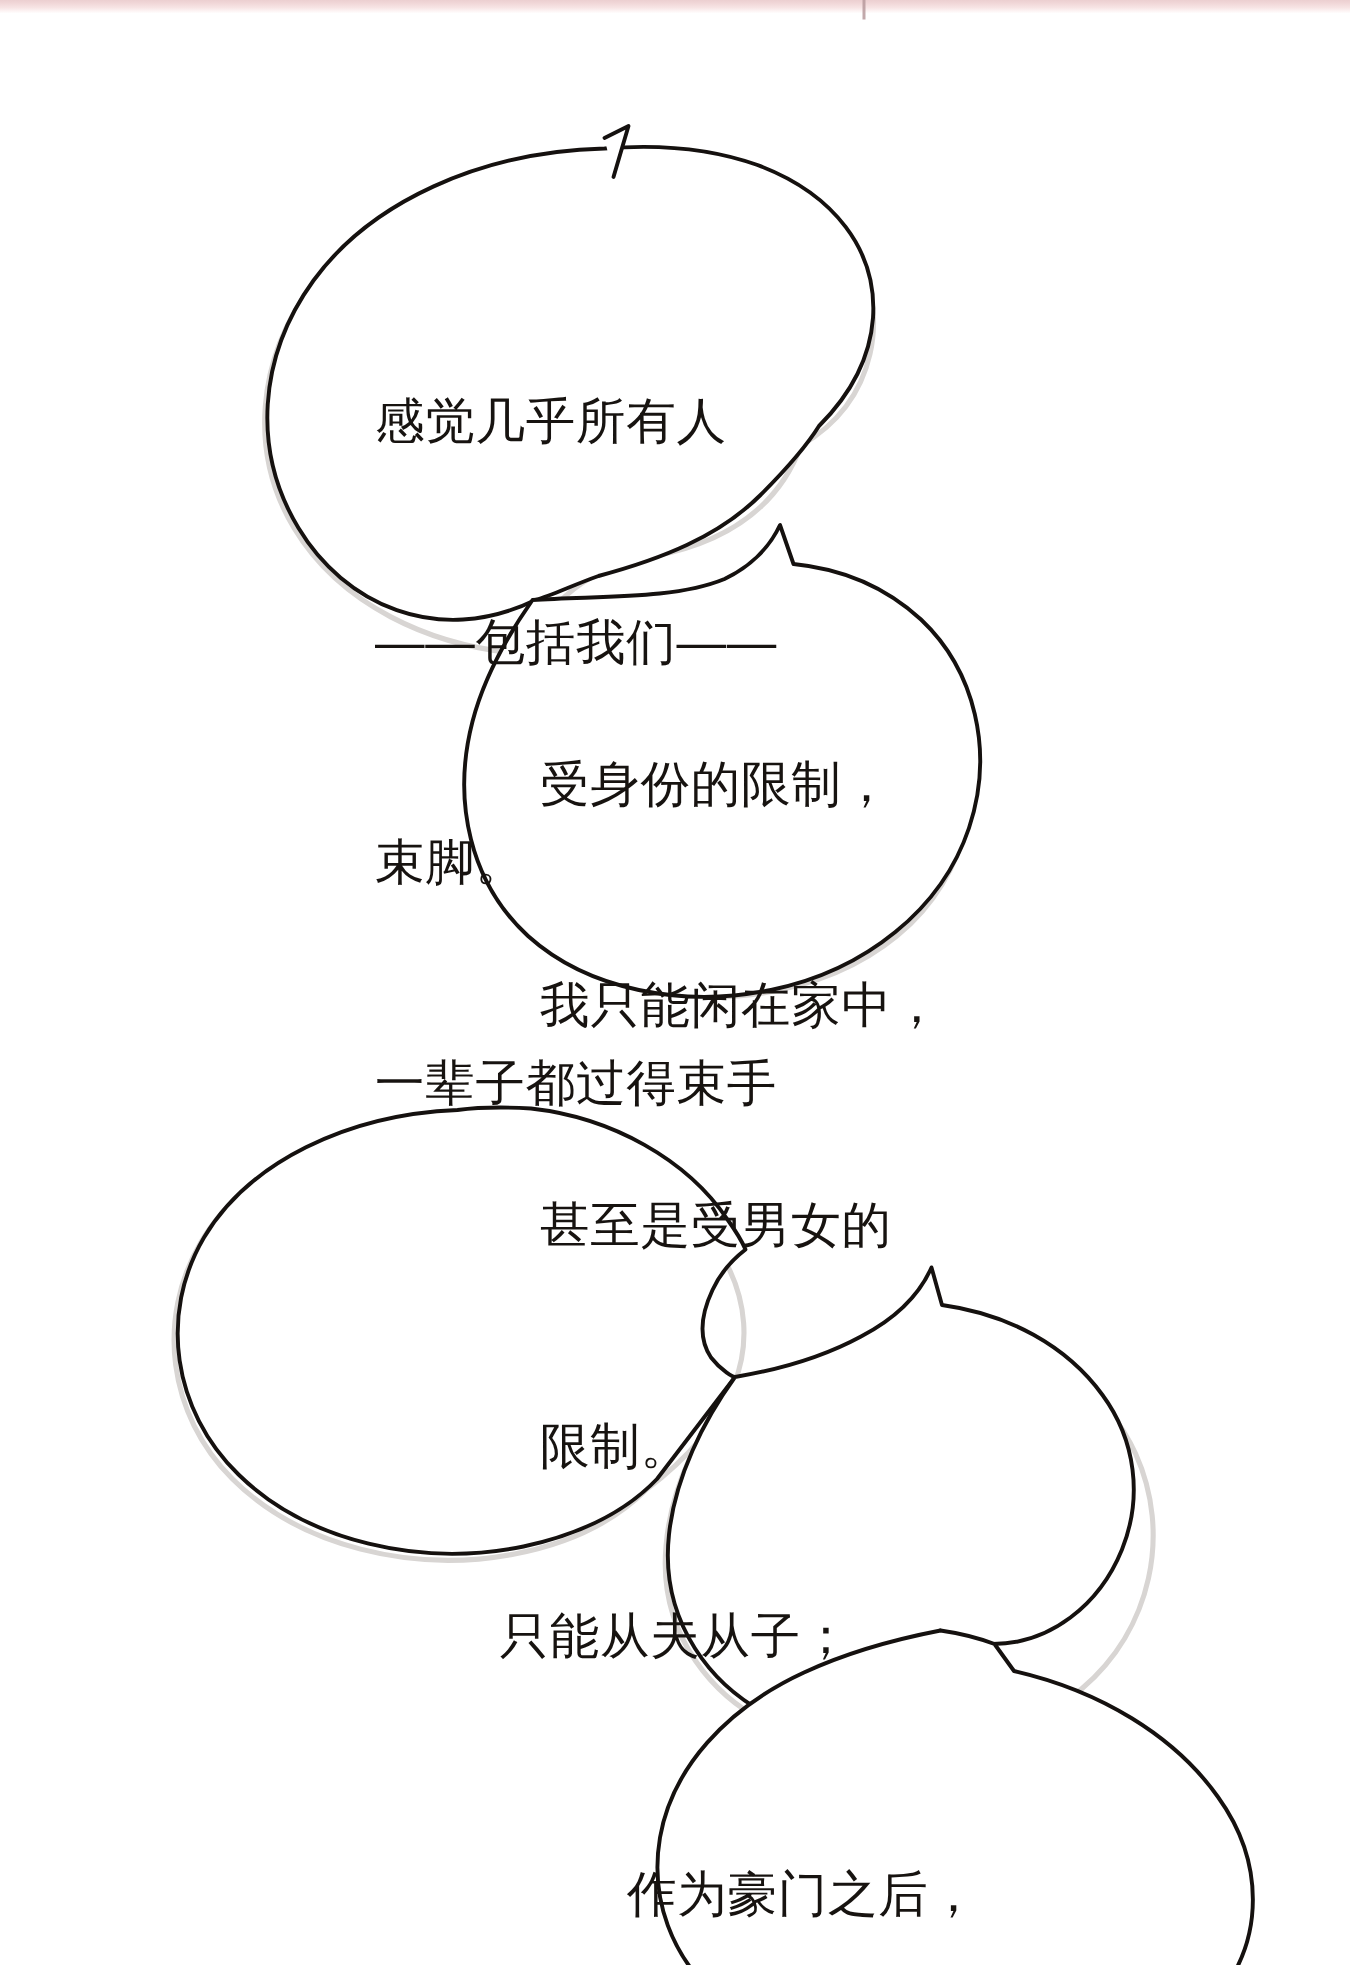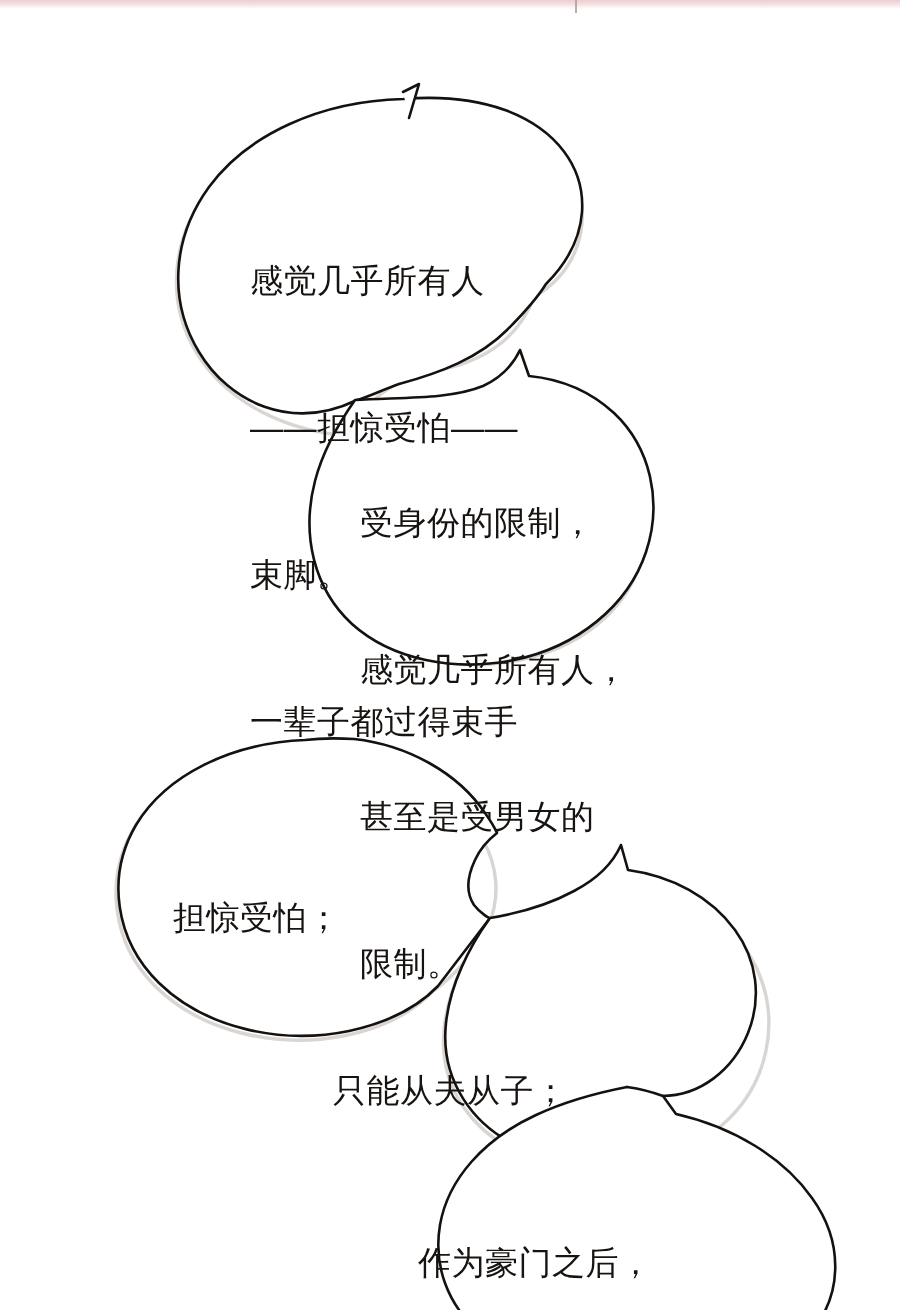--- a/index.html
+++ b/index.html
@@ -205,34 +205,33 @@
              C 781,1360 799,1347 812,1331
              C 843,1293 843,1241 812,1198
              C 783,1157 733,1127 676,1114
              C 676,1114 663,1096 663,1096
              C 655,1093 641,1089 627,1087 Z"></path>
 
   </svg>
 
   <div class="bubble-text t1">
     <span class="ln">感觉几乎所有人</span>
-    <span class="ln">——担惊受怕——</span>
+    <span class="ln">——包括我们——</span>
     <span class="ln">束脚。</span>
     <span class="ln">一辈子都过得束手</span>
   </div>
 
   <div class="bubble-text t2">
     <span class="ln">受身份的限制，</span>
-    <span class="ln">感觉几乎所有人，</span>
+    <span class="ln">我只能闲在家中，</span>
     <span class="ln">甚至是受男女的</span>
     <span class="ln">限制。</span>
   </div>
 
   <div class="bubble-text t3">
-    <span class="ln">担惊受怕；</span>
   </div>
 
   <div class="bubble-text t4">
     <span class="ln">只能从夫从子；</span>
   </div>
 
   <div class="bubble-text t5">
     <span class="ln">作为豪门之后，</span>
     
   </div>

